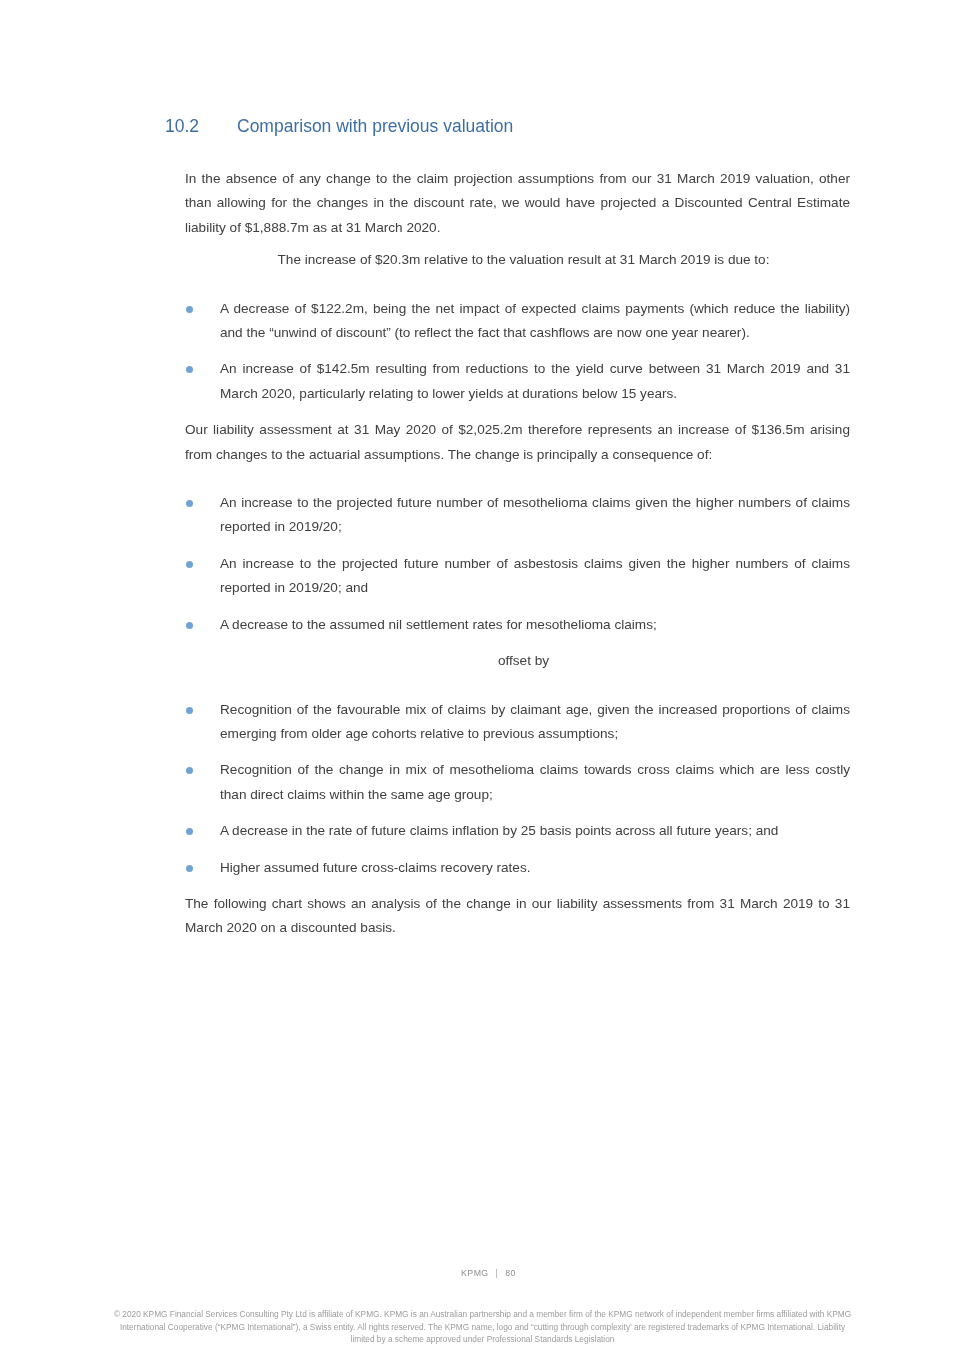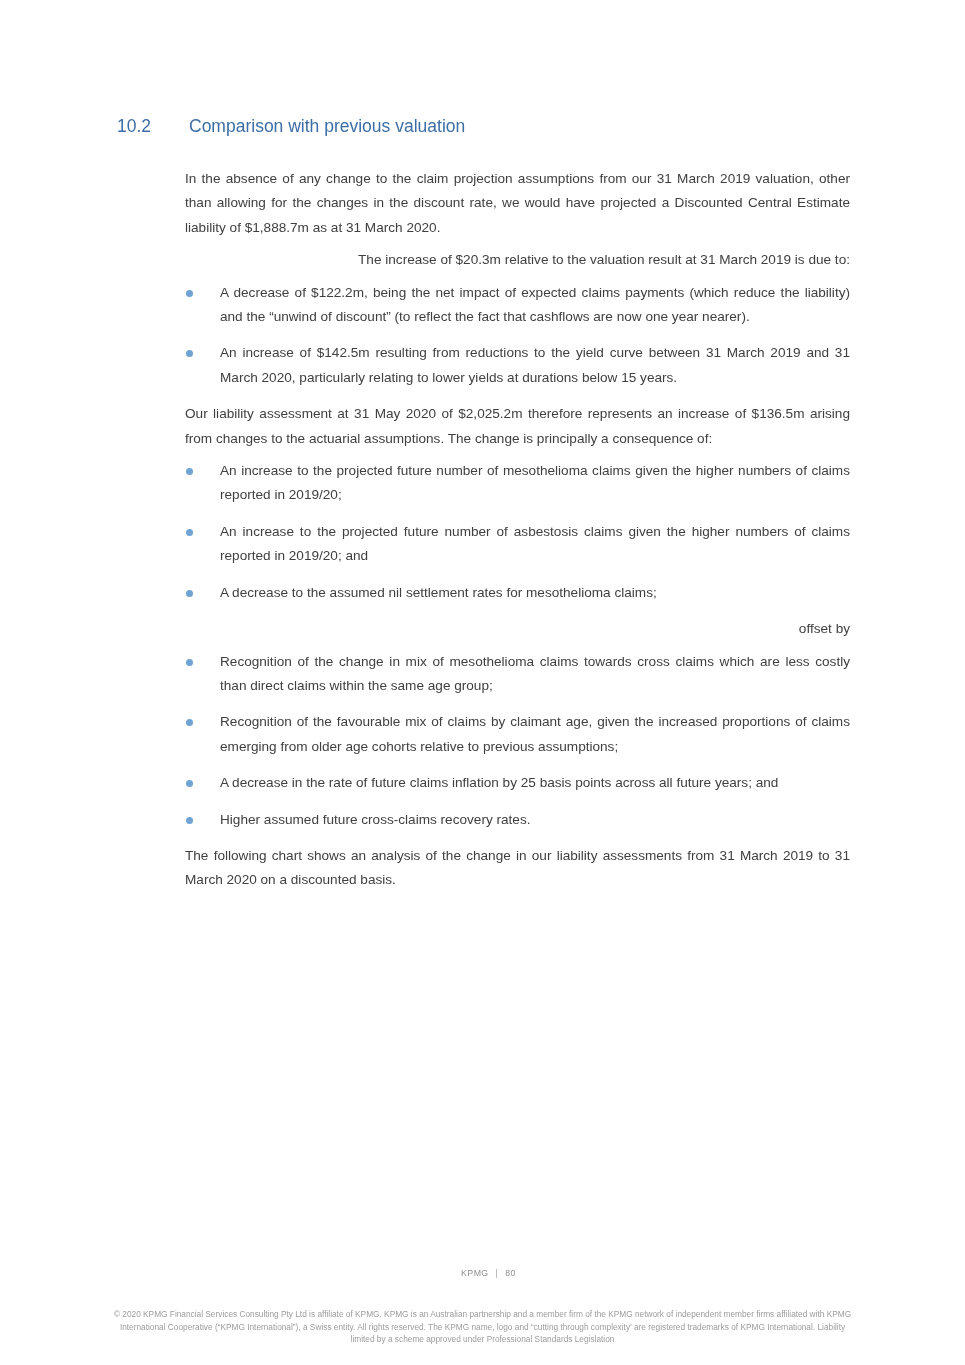--- a/index.html
+++ b/index.html
@@ -19,40 +19,40 @@
     width: 733px;
   }
   .heading-row {
     display: flex;
     align-items: baseline;
     color: #3c6ea5;
     font-size: 17.5px;
     font-weight: 400;
     margin: 0 0 26px 0;
   }
-  .sec-num { width: 68px; flex: none; }
+  .sec-num { width: 68px; flex: none; margin-left: 48px; }
   .sec-title { font-size: 17.5px; font-weight: 400; margin: 4px; }
   .body-block {
     margin-left: 68px;
     width: 665px;
     color: #404040;
     font-size: 13.6px;
     line-height: 24.4px;
   }
   p.para {
     text-align: justify;
     margin: 4px 0 8px 0;
   }
   p.plain {
-    text-align: right;
+    text-align: center;
     margin: 0 0 8px 12px;
   }
   ul.bullets {
     list-style: none;
-    margin: 8px 0 2px 0;
+    margin: 24px 0 2px 0;
     padding: 0;
   }
   ul.bullets li {
     position: relative;
     padding-left: 35px;
     text-align: justify;
     margin: 0 0 12px 0;
   }
   .bullet-dot {
     position: absolute;
@@ -133,25 +133,25 @@
           <span class="bullet-dot"></span>
           <span>A decrease to the assumed nil settlement rates for mesothelioma claims;</span>
         </li>
       </ul>
 
       <p class="plain">offset by</p>
 
       <ul class="bullets">
         <li>
           <span class="bullet-dot"></span>
-          <span>Recognition of the change in mix of mesothelioma claims towards cross claims which are less costly than direct claims within the same age group;</span>
+          <span>Recognition of the favourable mix of claims by claimant age, given the increased proportions of claims emerging from older age cohorts relative to previous assumptions;</span>
         </li>
         <li>
           <span class="bullet-dot"></span>
-          <span>Recognition of the favourable mix of claims by claimant age, given the increased proportions of claims emerging from older age cohorts relative to previous assumptions;</span>
+          <span>Recognition of the change in mix of mesothelioma claims towards cross claims which are less costly than direct claims within the same age group;</span>
         </li>
         <li>
           <span class="bullet-dot"></span>
           <span>A decrease in the rate of future claims inflation by 25 basis points across all future years; and</span>
         </li>
         <li>
           <span class="bullet-dot"></span>
           <span>Higher assumed future cross-claims recovery rates.</span>
         </li>
       </ul>

